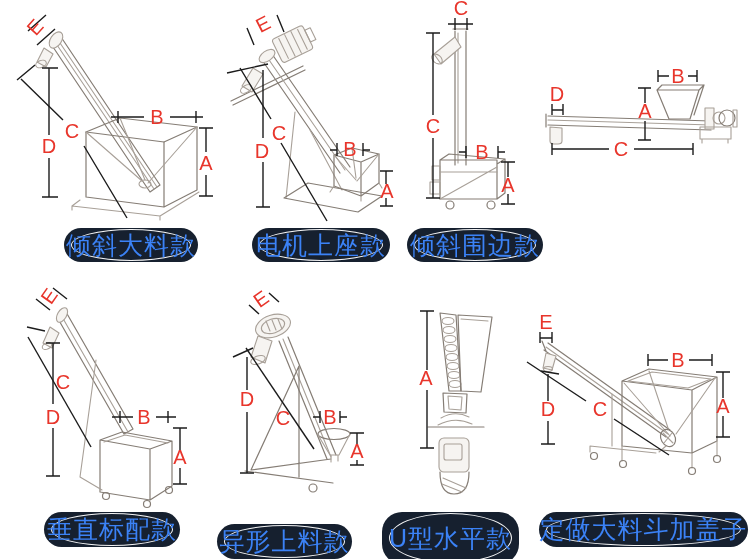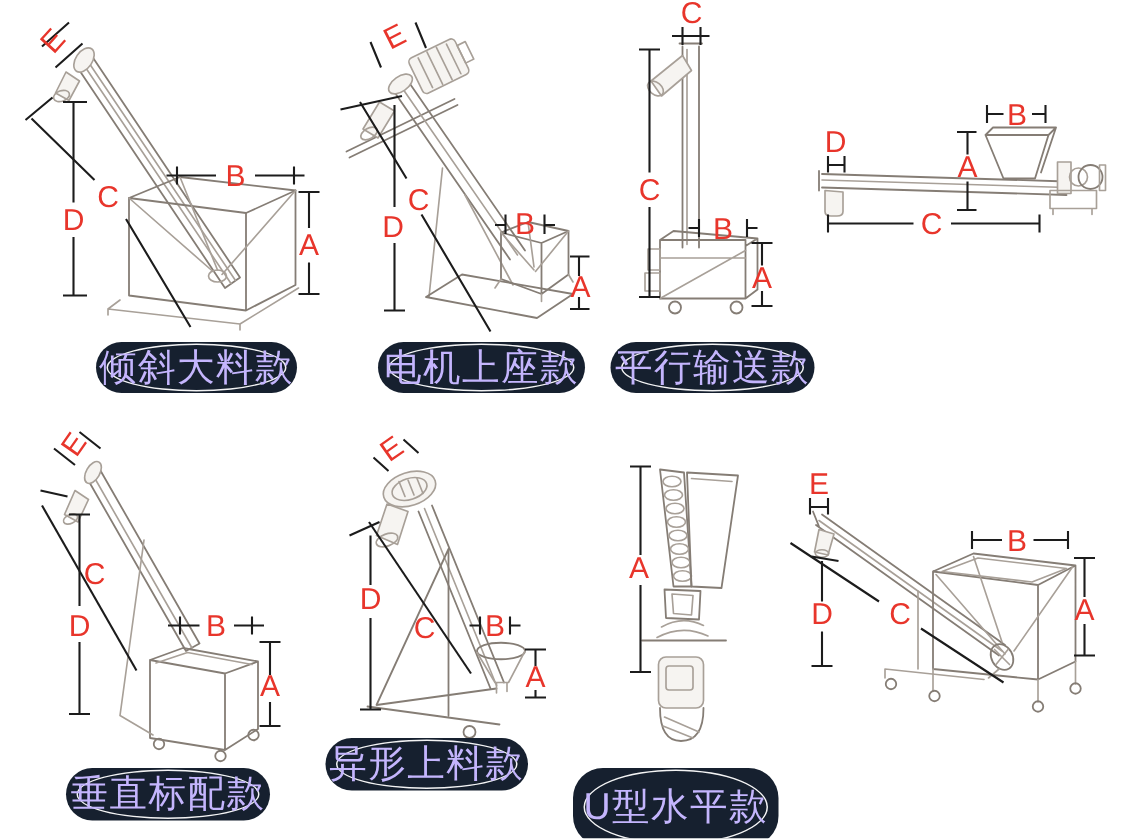--- a/index.html
+++ b/index.html
@@ -8,21 +8,21 @@
   #art{position:absolute;left:0;top:0;}
   
   .sk{stroke:#a8a098;fill:none;stroke-width:1.1;stroke-linecap:round;stroke-linejoin:round;}
   .sk2{stroke:#857d75;fill:none;stroke-width:1.2;stroke-linecap:round;stroke-linejoin:round;}
   .skf{stroke:#a8a098;fill:#f6f4f1;stroke-width:1.1;stroke-linejoin:round;}
   
   .dl{stroke:#1c1c1c;fill:none;stroke-width:1.4;stroke-linecap:butt;}
   .dim{font:20px "Liberation Sans", sans-serif;fill:#e8352b;text-anchor:middle;}
   
   .pill{position:absolute;display:flex;align-items:center;justify-content:center;
-        background:#16202f;border-radius:20px;color:#c4b5fd;font-size:25px;line-height:1;
+        background:#16202f;border-radius:20px;color:#3b82f6;font-size:25px;line-height:1;
         letter-spacing:1px;white-space:nowrap;}
   .pill::before{content:"";position:absolute;left:7px;right:7px;top:1px;bottom:1px;
         border:1.5px solid rgba(255,255,255,.95);border-radius:50%;pointer-events:none;}
   .pill span{position:relative;z-index:1;}
 </style>
 </head>
 <body>
 
 <div id="stage">
 
@@ -242,24 +242,27 @@
   </g>
 </svg>
 
   <div class="pill" style="left:64px;top:228px;width:134px;height:34px;">
       <span>倾斜大料款</span>
     </div>
   <div class="pill" style="left:252px;top:228px;width:138px;height:34px;">
       <span>电机上座款</span>
     </div>
   <div class="pill" style="left:407px;top:228px;width:136px;height:34px;">
-      <span>平行输送款</span>
+      <span>倾斜围边款</span>
     </div>
   <div class="pill" style="left:44px;top:512px;width:136px;height:35px;">
       <span>垂直标配款</span>
     </div>
-  <div class="pill" style="left:217px;top:492px;width:135px;height:35px;">
+  <div class="pill" style="left:217px;top:524px;width:135px;height:35px;">
       <span>异形上料款</span>
     </div>
   <div class="pill" style="left:382px;top:512px;width:137px;height:52px;">
       <span>U型水平款</span>
     </div>
+  <div class="pill" style="left:539px;top:512px;width:209px;height:35px;">
+      <span>定做大料斗加盖子</span>
+    </div>
 </div>
 
 </body></html>

